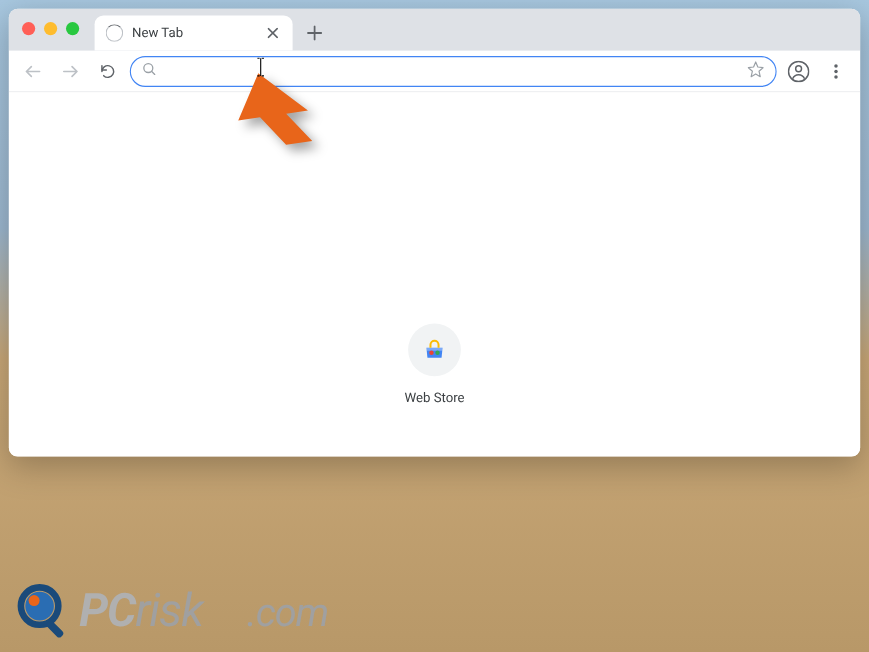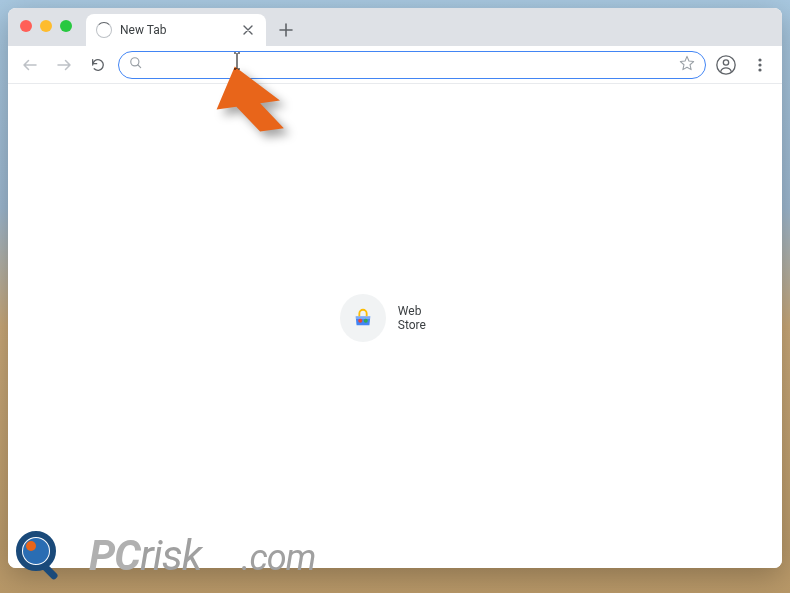--- a/index.html
+++ b/index.html
@@ -6,21 +6,21 @@
 html, body { width: 790px; height: 593px; overflow: hidden; }
 
 .desktop {
   width: 790px; height: 593px;
   background: linear-gradient(180deg, #a8c8e0 0%, #9db8d0 35%, #c9a878 55%, #b89868 100%);
   padding: 8px;
   position: relative;
 }
 
 .browser-window {
-  width: 774px; height: 560px;
+  width: 774px; height: 407px;
   background: #fff;
   border-radius: 8px;
   box-shadow: 0 8px 30px rgba(0,0,0,0.25);
   overflow: hidden;
   display: flex;
   flex-direction: column;
 }
 
 
 .titlebar {
@@ -132,20 +132,21 @@
   background: #fff;
   position: relative;
 }
 
 .shortcut {
   position: absolute;
   left: 50%; top: 210px;
   transform: translateX(-50%);
   width: 110px;
   display: flex;
+  flex-direction: column;
   align-items: center;
   gap: 12px;
   cursor: pointer;
 }
 .shortcut-circle {
   width: 48px; height: 48px;
   background: #f1f3f4;
   border-radius: 50%;
   display: flex; align-items: center; justify-content: center;
 }
@@ -185,21 +186,21 @@
   position: relative;
 }
 .wm-text {
   font-family: Arial, sans-serif;
   font-size: 42px;
   font-weight: bold;
   font-style: italic;
   color: #b0b0b0;
   letter-spacing: -1px;
 }
-.wm-text .pc { color: #b0b0b0; margin-left: 17px; }
+.wm-text .pc { color: #b0b0b0; }
 .wm-text .risk { color: #a0a0a0; font-weight: normal; }
 .wm-text .com { color: #a0a0a0; font-weight: normal; font-style: italic; font-size: 36px; margin-left: 40px; }
 </style>
 </head>
 <body>
 
 <div class="desktop">
   <div class="browser-window">
 
     <div class="titlebar">

